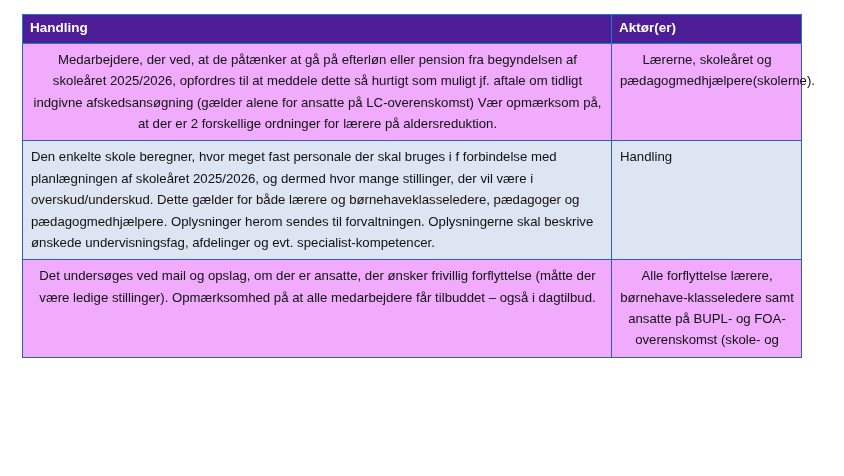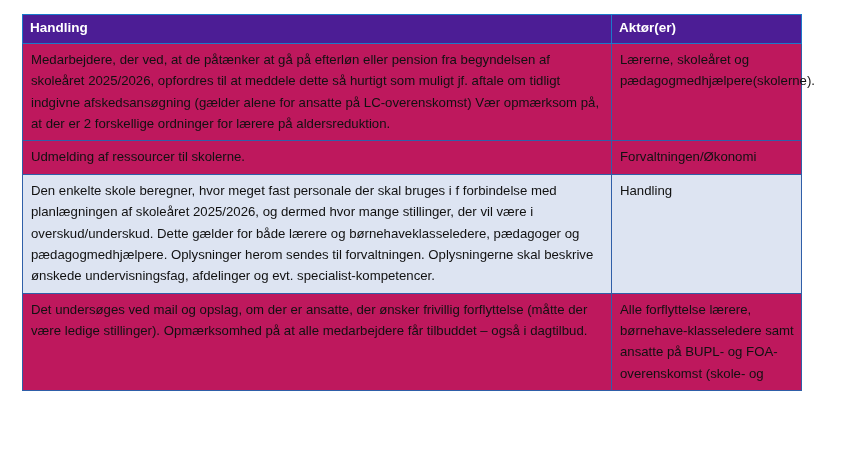--- a/index.html
+++ b/index.html
@@ -55,21 +55,22 @@
     font-size: 13.2px;
     color: #111111;
     padding: 5px 7px 6px 8px;
     vertical-align: top;
     line-height: 1.62;
   }
   table.schedule tr.shaded td {
     background: #dde4f2;
   }
   table.schedule tr.plain td {
-    background: #be185d;
+    background: #f0abfc;
+    text-align: center;
   }
   .cell-text {
     display: block;
     white-space: pre-wrap;
   }
 </style>
 </head>
 <body>
 
 <div class="page">
@@ -88,28 +89,20 @@
     </thead>
     <tbody>
       <tr class="plain">
         <td>
             <span class="cell-text">Medarbejdere, der ved, at de påtænker at gå på efterløn eller pension fra begyndelsen af skoleåret 2025/2026, opfordres til at meddele dette så hurtigt som muligt jf. aftale om tidligt indgivne afskedsansøgning (gælder alene for ansatte på LC-overenskomst) Vær opmærksom på, at der er 2 forskellige ordninger for lærere på aldersreduktion.</span>
           </td>
         <td>
             <span class="cell-text">Lærerne, skoleåret og pædagogmedhjælpere(skolerne).</span>
           </td>
       </tr>
-      <tr class="plain">
-        <td>
-            <span class="cell-text">Udmelding af ressourcer til skolerne.</span>
-          </td>
-        <td>
-            <span class="cell-text">Forvaltningen/Økonomi</span>
-          </td>
-      </tr>
       <tr class="shaded">
         <td>
             <span class="cell-text">Den enkelte skole beregner, hvor meget fast personale der skal bruges i f forbindelse med planlægningen af skoleåret 2025/2026, og dermed hvor mange stillinger, der vil være i overskud/underskud. Dette gælder for både lærere og børnehaveklasseledere, pædagoger og pædagogmedhjælpere. Oplysninger herom sendes til forvaltningen. Oplysningerne skal beskrive ønskede undervisningsfag, afdelinger og evt. specialist-kompetencer.</span>
           </td>
         <td>
             <span class="cell-text">Handling</span>
           </td>
       </tr>
       <tr class="plain">
         <td>

